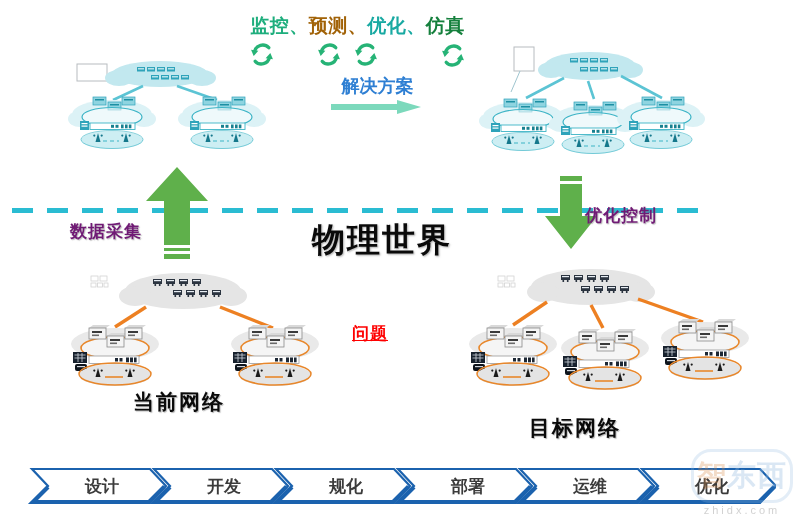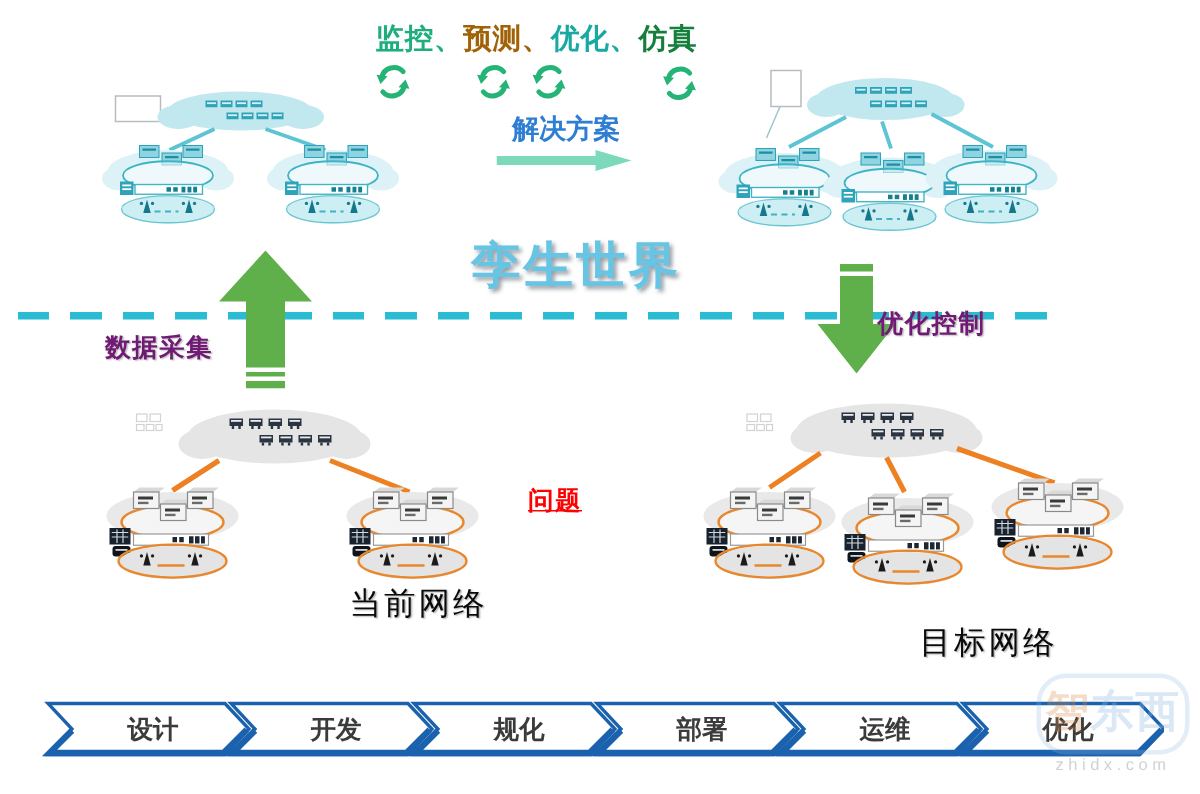--- a/index.html
+++ b/index.html
@@ -12,21 +12,21 @@
   .solution-label{left:330px;top:74px;width:95px;text-align:center;font-size:18px;font-weight:bold;color:#2E7FD3;}
   
   .twin-label{left:284px;top:155px;width:200px;text-align:center;font-size:33px;font-weight:bold;color:#66C4E4;letter-spacing:2px;text-shadow:2px 2px 3px rgba(110,120,130,.75);white-space:nowrap;}
   .phys-label{left:282px;top:218px;width:200px;text-align:center;font-size:33px;font-weight:bold;color:#0a0a0a;letter-spacing:2px;text-shadow:1px 1px 2px rgba(120,120,120,.6);white-space:nowrap;}
   .dash-line{left:12px;top:208px;width:698px;height:5px;
     background:repeating-linear-gradient(90deg,#2ABCD2 0 21px,transparent 21px 35px);}
   .flow-label{font-size:17px;font-weight:bold;color:#701a75;letter-spacing:1px;white-space:nowrap;text-shadow:1px 1px 1px rgba(130,130,130,.5);}
   .dc-label{left:70px;top:220px;}
   .oc-label{left:585px;top:204px;}
   .problem{left:352px;top:322px;font-size:17px;font-weight:bold;color:#FE0000;letter-spacing:1px;text-decoration:underline;}
-  .net-label{font-size:21px;font-weight:normal;color:#0a0a0a;text-align:right;letter-spacing:2px;text-shadow:1px 1px 1px rgba(120,120,120,.55);}
+  .net-label{font-size:21px;font-weight:bold;color:#0a0a0a;text-align:center;letter-spacing:2px;text-shadow:1px 1px 1px rgba(120,120,120,.55);}
   .cur-label{left:33px;top:388px;width:292px;}
   .tgt-label{left:445px;top:414px;width:260px;}
   
   .watermark{left:686px;top:449px;width:112px;text-align:center;opacity:.55;z-index:5;}
   .wm-logo{font-size:29px;font-weight:bold;letter-spacing:1px;line-height:1.5;
     border:3px solid rgba(143,183,221,.45);border-radius:20px;display:inline-block;padding:2px 3px;white-space:nowrap;}
   .wm-c0{color:rgba(217,140,74,.55);} .wm-c1{color:rgba(143,183,221,.6);}
   .wm-domain{font-size:11px;letter-spacing:3px;color:rgba(150,150,150,.8);margin-top:1px;}
   svg{display:block;}
 </style>
@@ -201,22 +201,22 @@
       <use href="#chip-teal" x="122" y="25"></use>
       <use href="#chip-teal" x="132" y="25"></use>
     <line x1="86" y1="36" x2="48" y2="56" stroke="#5cc4d4" stroke-width="2.6"></line>
     <line x1="110" y1="39" x2="116" y2="57" stroke="#5cc4d4" stroke-width="2.6"></line>
     <line x1="143" y1="34" x2="184" y2="56" stroke="#5cc4d4" stroke-width="2.6"></line>
     <use href="#teal-cluster" x="0" y="54"></use>
     <use href="#teal-cluster" x="70" y="57"></use>
     <use href="#teal-cluster" x="138" y="52"></use>
   </svg>
 
-  <div class="abs twin-label">孪生世界</div>
   <div class="abs dash-line"></div>
+  <div class="abs phys-label">物理世界</div>
 
   <svg class="abs" style="left:146px;top:167px" width="62" height="92" viewBox="0 0 62 92">
     <polygon points="31,0 62,34 44,34 44,92 18,92 18,34 0,34" fill="#5FB04B"></polygon>
     <rect x="18" y="78" width="26" height="3" fill="#fff"></rect>
     <rect x="18" y="84" width="26" height="3" fill="#fff"></rect>
   </svg>
   <div class="abs flow-label dc-label">数据采集</div>
 
   <svg class="abs" style="left:545px;top:176px" width="52" height="73" viewBox="0 0 52 73">
     <polygon points="15,0 37,0 37,40 52,40 26,73 0,40 15,40" fill="#5FB04B"></polygon>

